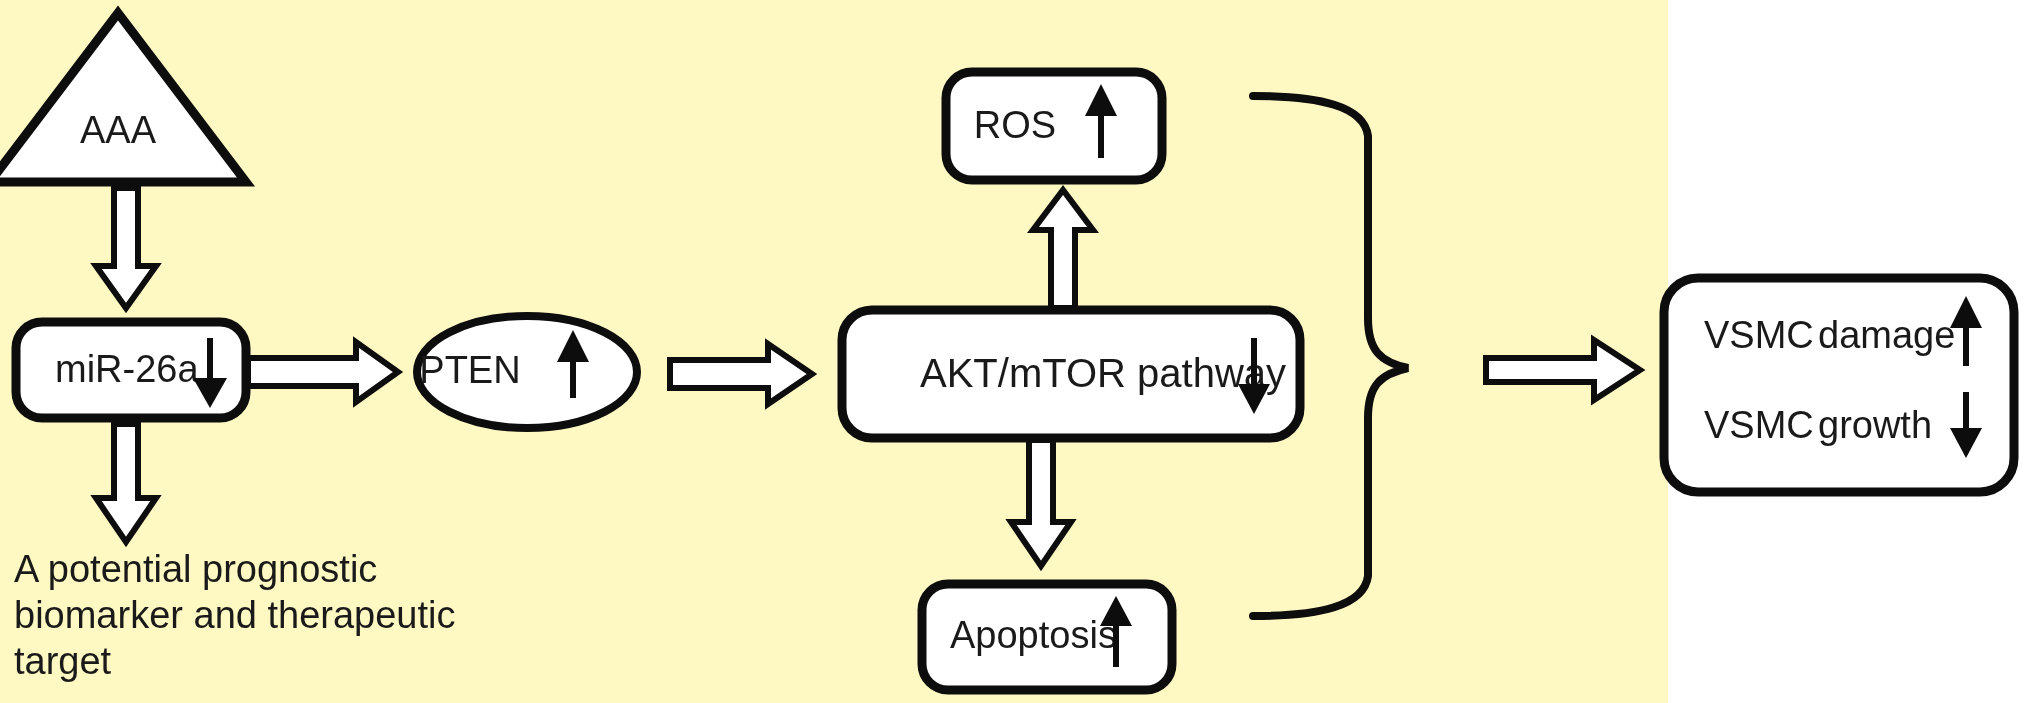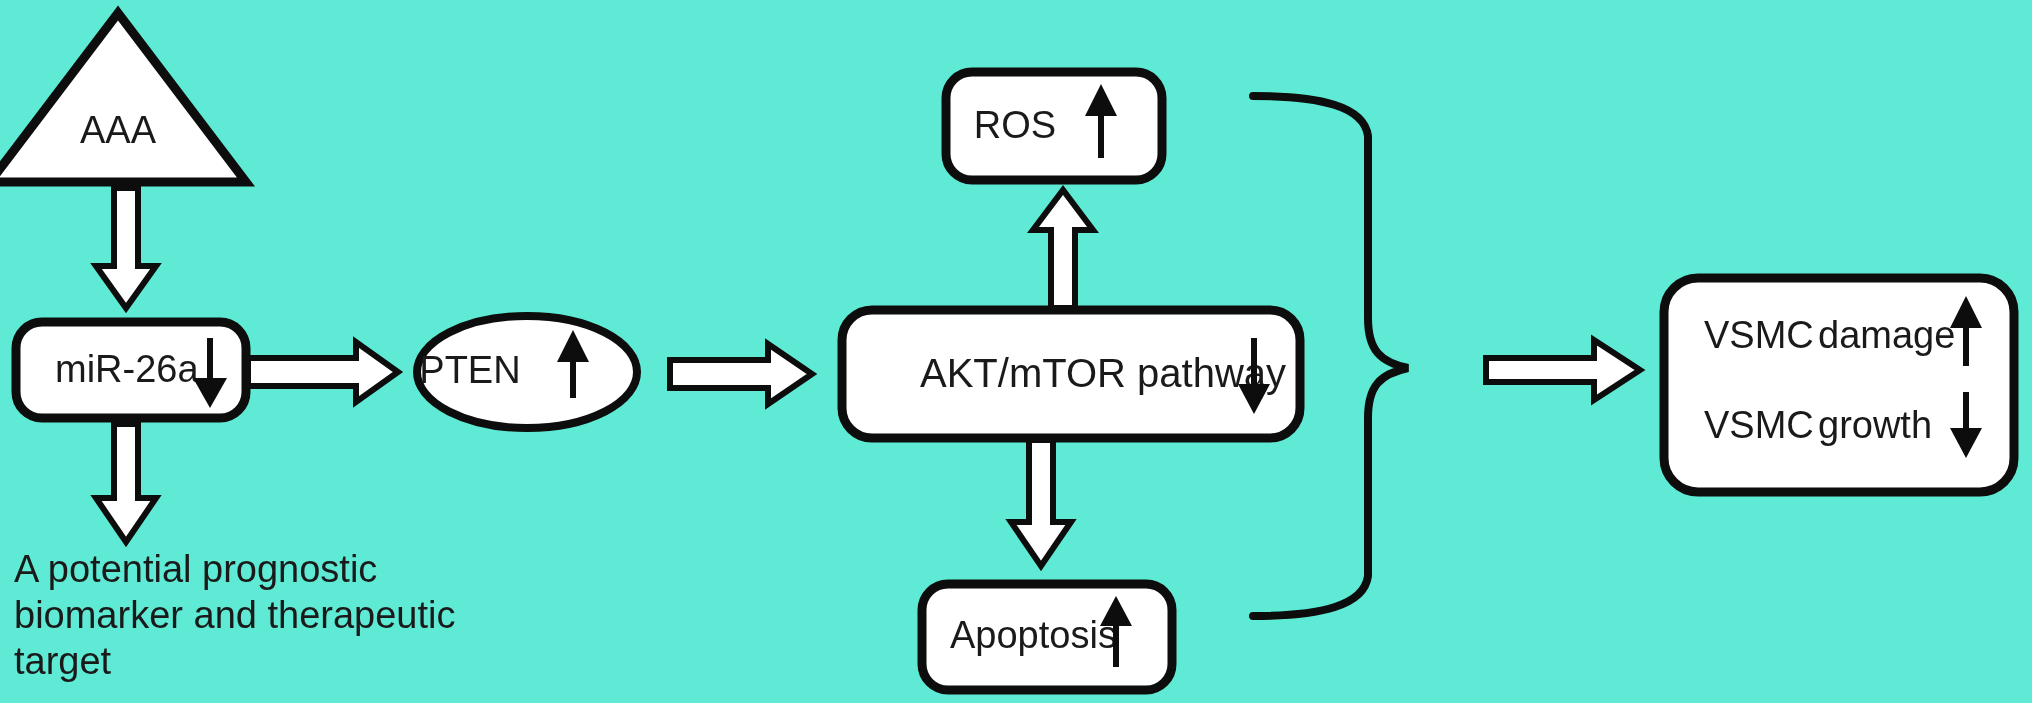--- a/index.html
+++ b/index.html
@@ -8,23 +8,23 @@
     background: #ffffff;
   }
   body {
     width: 2032px;
     height: 703px;
     font-family: "Liberation Sans", sans-serif;
     overflow: hidden;
   }
   #diagram-root {
     position: relative;
-    width: 2032px;
+    width: 1668px;
     height: 703px;
-    background: #5eead4;
+    background: #fef9c3;
   }
   svg.stage {
     position: absolute;
     top: 0;
     left: 0;
     width: 2032px;
     height: 703px;
     display: block;
   }
   .node-shape {

